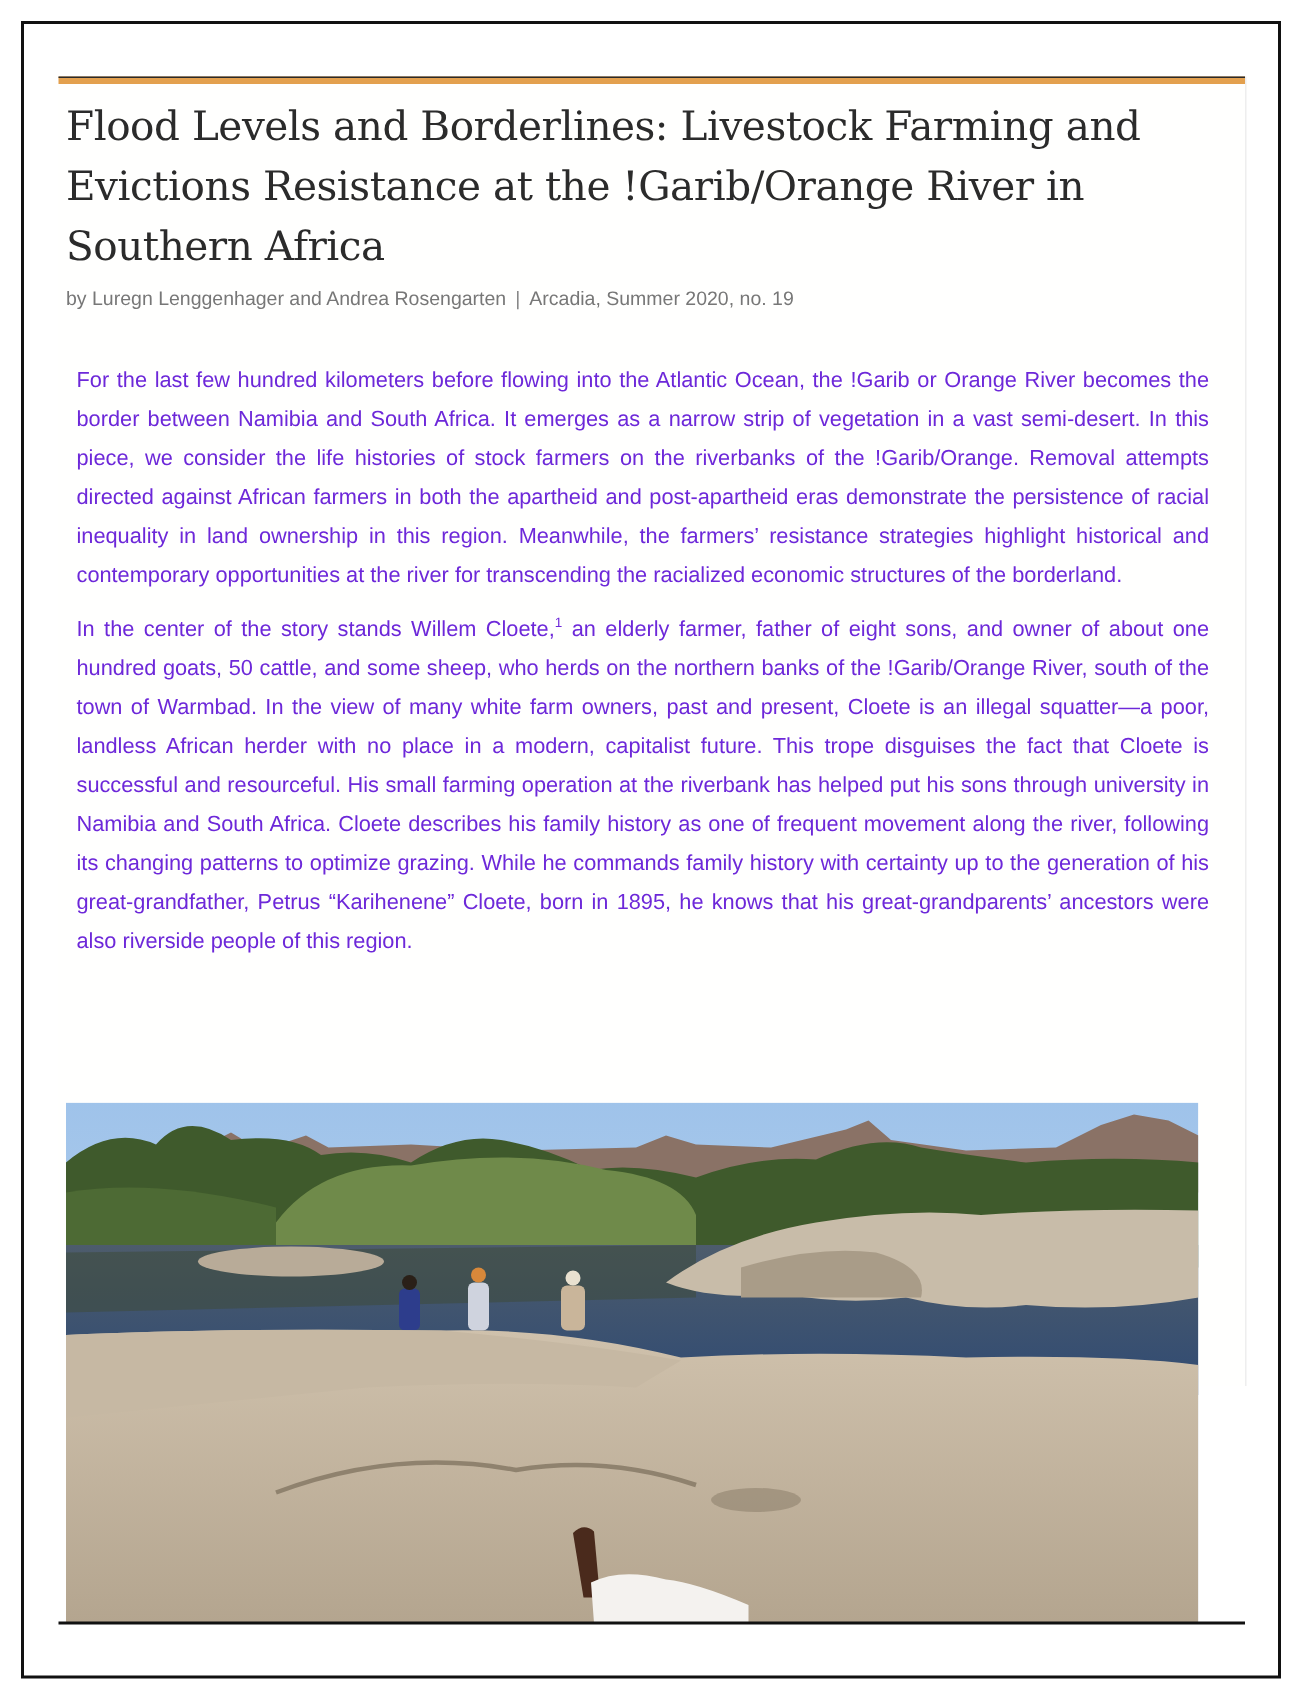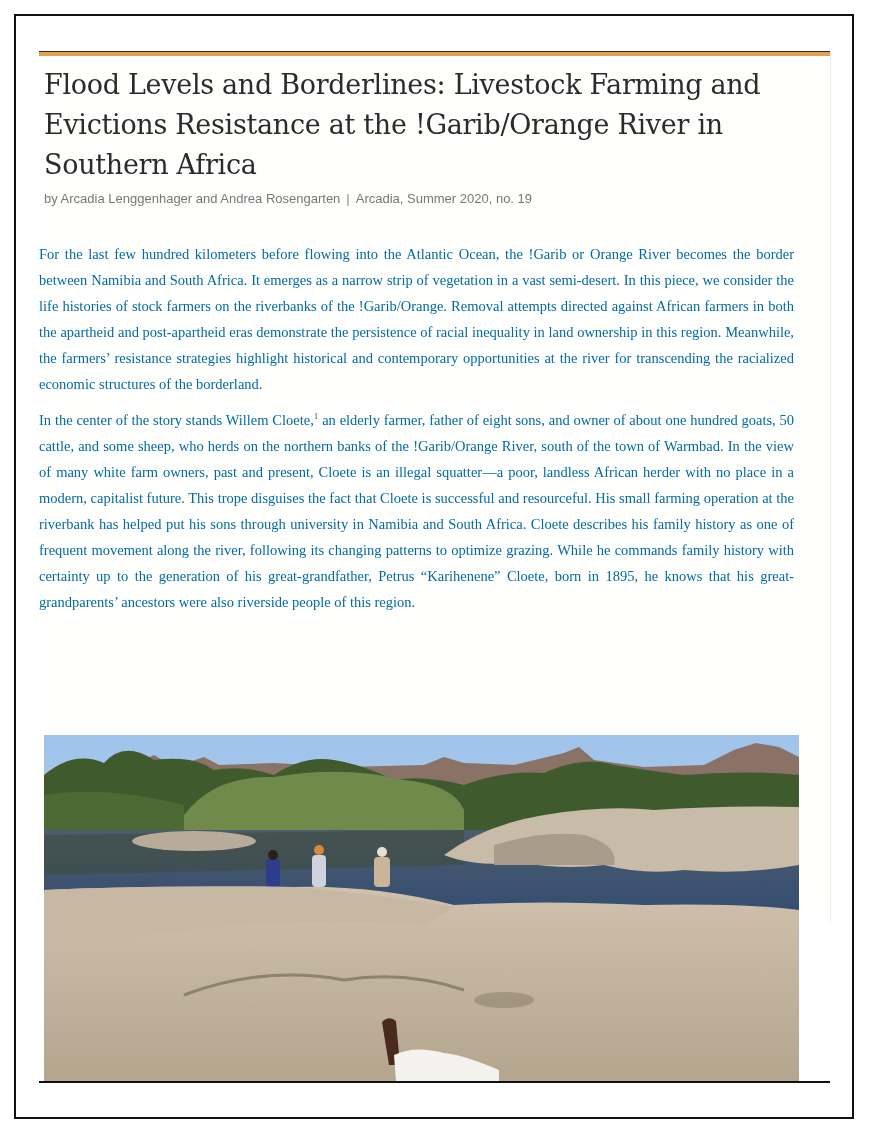--- a/index.html
+++ b/index.html
@@ -22,23 +22,23 @@
     font-family: "DejaVu Serif", serif; font-size: 27px; line-height: 40px;
     color: #2b2b2b; margin: 0; font-weight: normal; letter-spacing: -0.3px;
   }
   .byline {
     position: absolute; left: 5px; top: 139px; width: 760px;
     font-family: "Liberation Sans", sans-serif; font-size: 13px; color: #777;
     line-height: 18px;
   }
   .byline .sep { margin: 0 6px; color: #888; }
   .body-text {
-    position: absolute; left: 0; top: 190px; width: 755px;
-    font-family: Liberation Serif, serif; font-size: 14.5px; line-height: 26px;
-    color: #0369a1; text-align: justify;
+    position: absolute; left: 12px; top: 190px; width: 755px;
+    font-family: Liberation Sans, sans-serif; font-size: 14.5px; line-height: 26px;
+    color: #6d28d9; text-align: justify;
   }
   .body-text p { margin: 0 0 10px 0; }
   .body-text sup { font-size: 9px; line-height: 0; }
   .photo {
     position: absolute; left: 5px; top: 684px; width: 755px; height: 347px;
     overflow: hidden;
   }
   .bottom-rule {
     position: absolute; left: 0; top: 1030px; width: 791px; height: 2px; background: #111;
   }
@@ -47,21 +47,21 @@
 <body>
 
 <div class="frame"></div>
 
 <div class="article">
   <div class="top-rule"></div>
 
   <h1 class="title">Flood Levels and Borderlines: Livestock Farming and Evictions Resistance at the !Garib/Orange River in Southern Africa</h1>
 
   <div class="byline">
-    <span>by Arcadia Lenggenhager and Andrea Rosengarten</span><span class="sep">|</span><span>Arcadia, Summer 2020, no. 19</span>
+    <span>by Luregn Lenggenhager and Andrea Rosengarten</span><span class="sep">|</span><span>Arcadia, Summer 2020, no. 19</span>
   </div>
 
   <div class="body-text">
     <p>For the last few hundred kilometers before flowing into the Atlantic Ocean, the !Garib or Orange River becomes the border between Namibia and South Africa. It emerges as a narrow strip of vegetation in a vast semi-desert. In this piece, we consider the life histories of stock farmers on the riverbanks of the !Garib/Orange. Removal attempts directed against African farmers in both the apartheid and post-apartheid eras demonstrate the persistence of racial inequality in land ownership in this region. Meanwhile, the farmers’ resistance strategies highlight historical and contemporary opportunities at the river for transcending the racialized economic structures of the borderland.</p>
     <p><span>In the center of the story stands Willem Cloete,</span><sup>1</sup><span> an elderly farmer, father of eight sons, and owner of about one hundred goats, 50 cattle, and some sheep, who herds on the northern banks of the !Garib/Orange River, south of the town of Warmbad. In the view of many white farm owners, past and present, Cloete is an illegal squatter—a poor, landless African herder with no place in a modern, capitalist future. This trope disguises the fact that Cloete is successful and resourceful. His small farming operation at the riverbank has helped put his sons through university in Namibia and South Africa. Cloete describes his family history as one of frequent movement along the river, following its changing patterns to optimize grazing. While he commands family history with certainty up to the generation of his great-grandfather, Petrus “Karihenene” Cloete, born in 1895, he knows that his great-grandparents’ ancestors were also riverside people of this region.</span></p>
   </div>
 
   <div class="photo">
     <svg width="755" height="347" viewBox="0 0 755 347" aria-label="Three people sitting on rocks at the !Garib/Orange River with reeds, hills, and a goat in the foreground">
       <defs>

